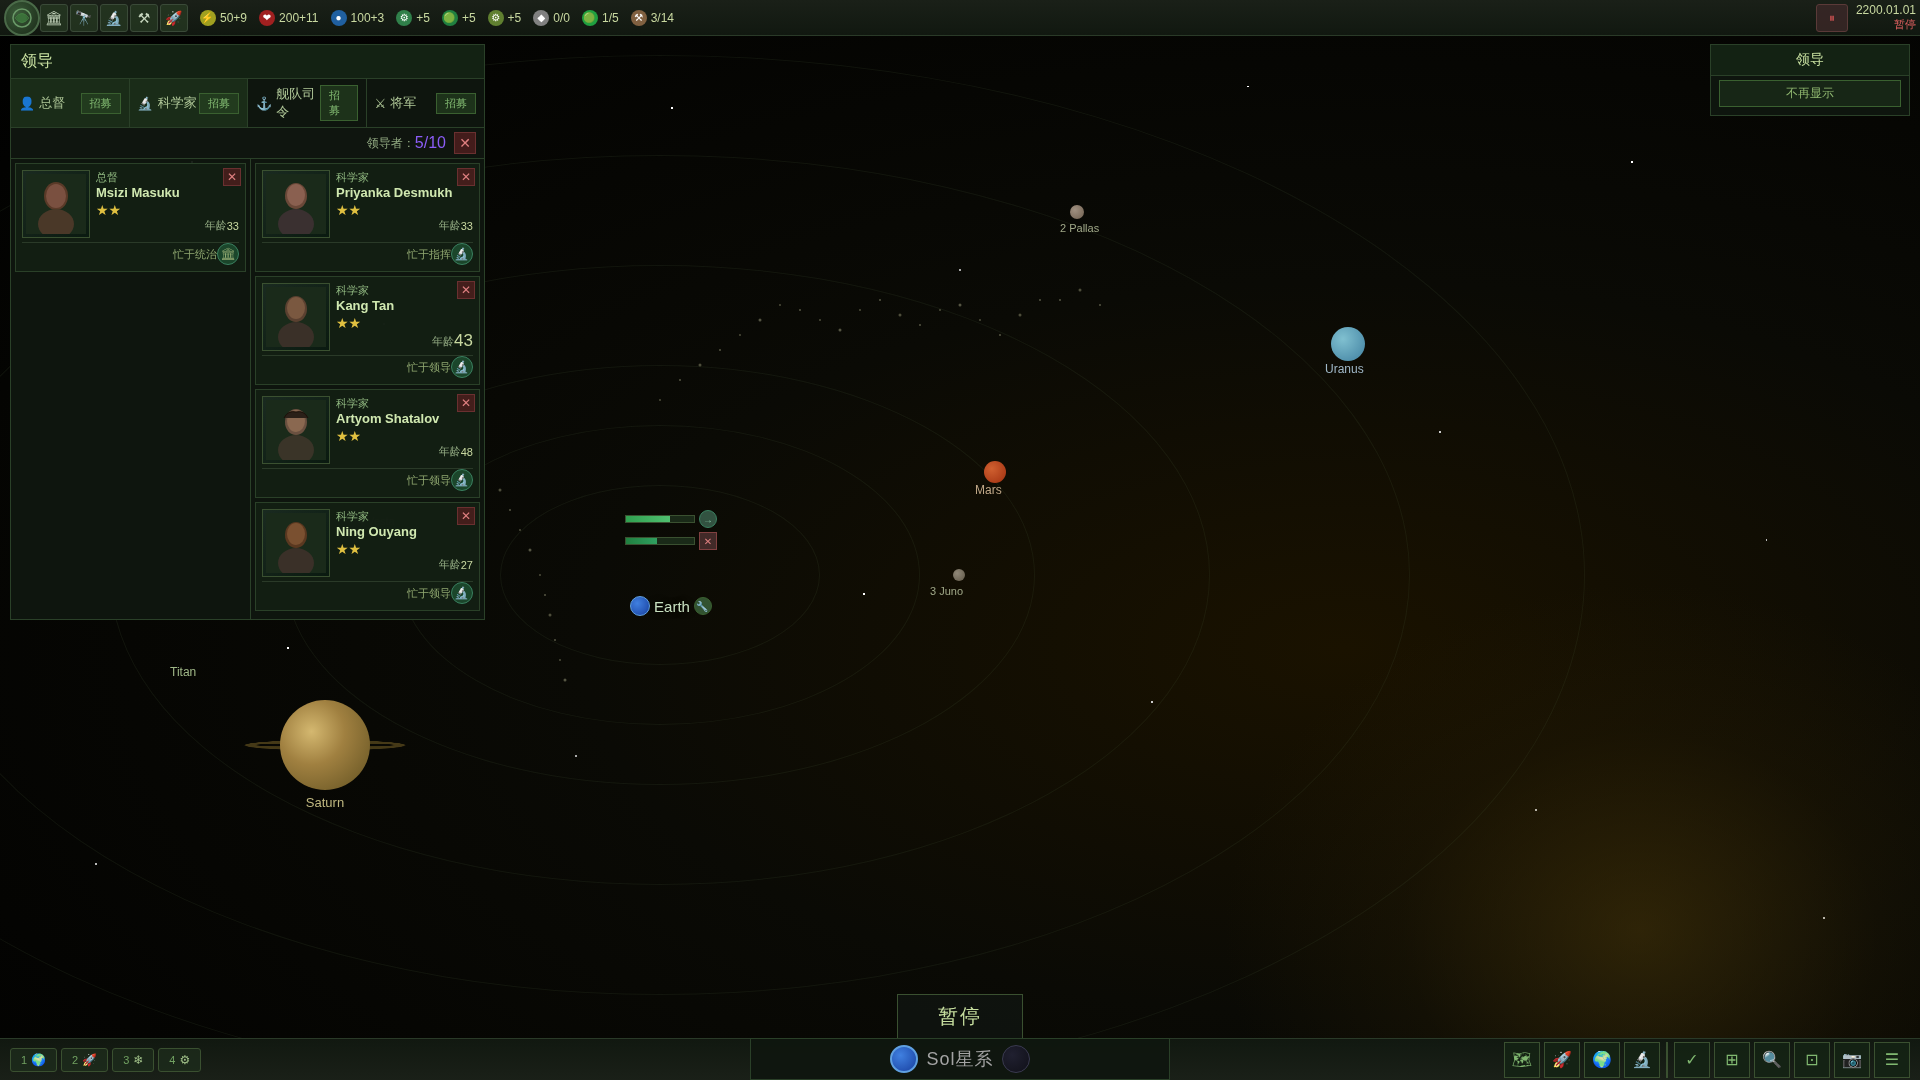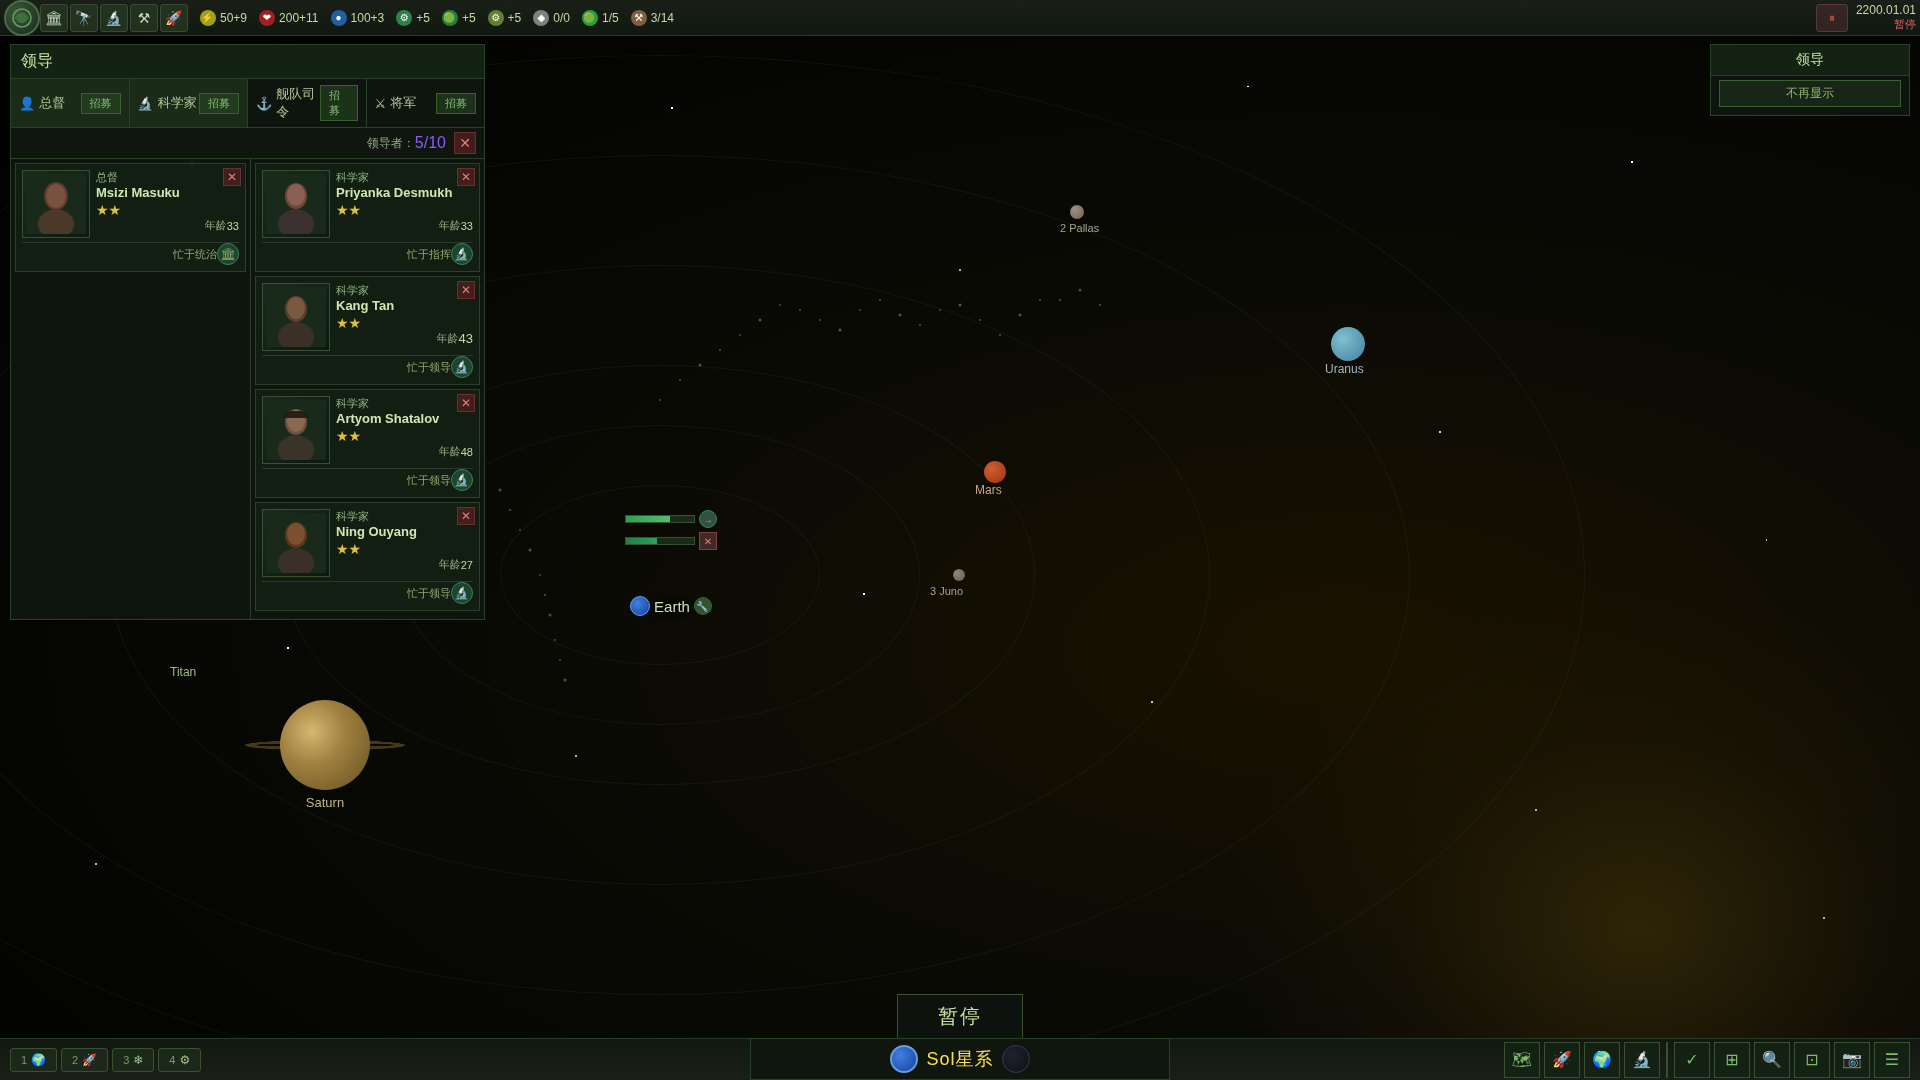--- a/index.html
+++ b/index.html
@@ -417,21 +417,21 @@
       gap: 8px;
       background: rgba(15,22,15,0.95);
       border: 1px solid #2a4028;
       padding: 6px 16px;
       width: 100%;
       justify-content: center;
     }
 
     .system-name {
       font-size: 18px;
-      color: #fde047;
+      color: #a3a3a3;
       letter-spacing: 1px;
       text-align: right;
     }
 
     .rb-icon {
       width: 36px; height: 36px;
       background: rgba(20,35,20,0.85);
       border: 1px solid #3a5030;
       display: flex; align-items: center; justify-content: center;
       cursor: pointer;
@@ -919,21 +919,21 @@
                 <ellipse cx="30" cy="21" rx="9" ry="11" fill="#7a5840"></ellipse>
               </svg>
             </div>
           </div>
           <div class="leader-info">
             <div class="leader-role">科学家</div>
             <div class="leader-name">Kang Tan</div>
             <div class="leader-stars">★★</div>
             <div class="age-row">
               <span style="font-size:11px;color:#90a880;">年龄</span>
-              <span style="font-size:13px;color:#c8d8a0;">43</span>
+              <span style="font-size:17px;color:#c8d8a0;">43</span>
             </div>
           </div>
           <div class="card-remove-btn">✕</div>
         </div>
         <div class="leader-status">
           <span>忙于领导</span>
           <div class="status-icon">🔬</div>
         </div>
       </div>
 

